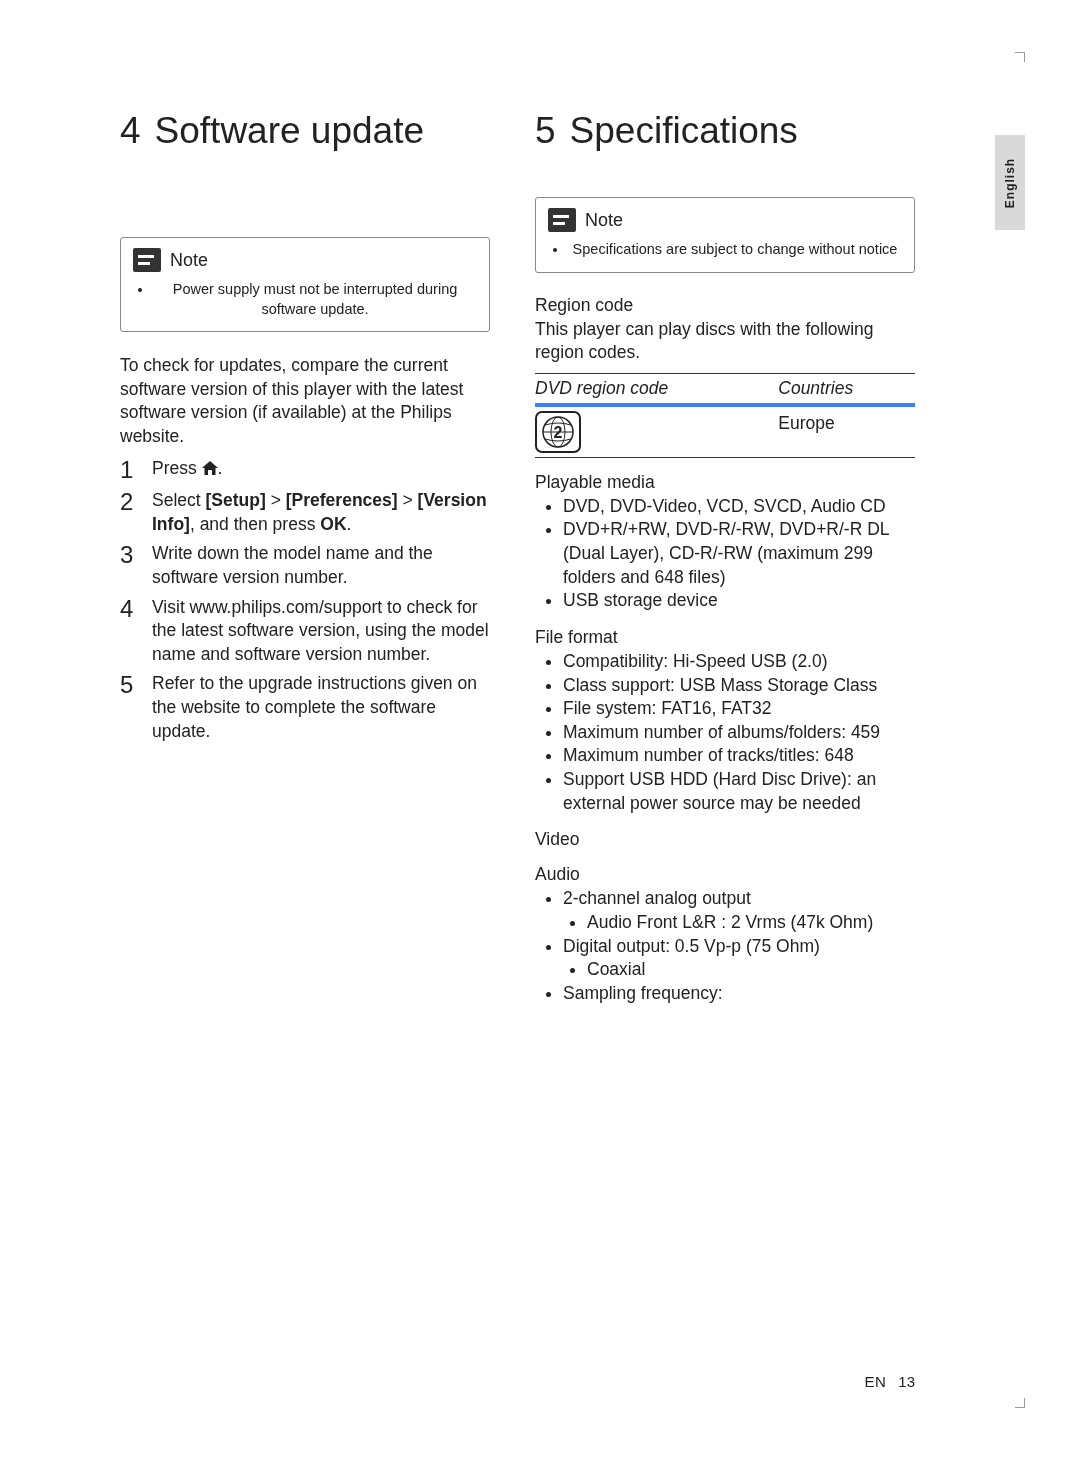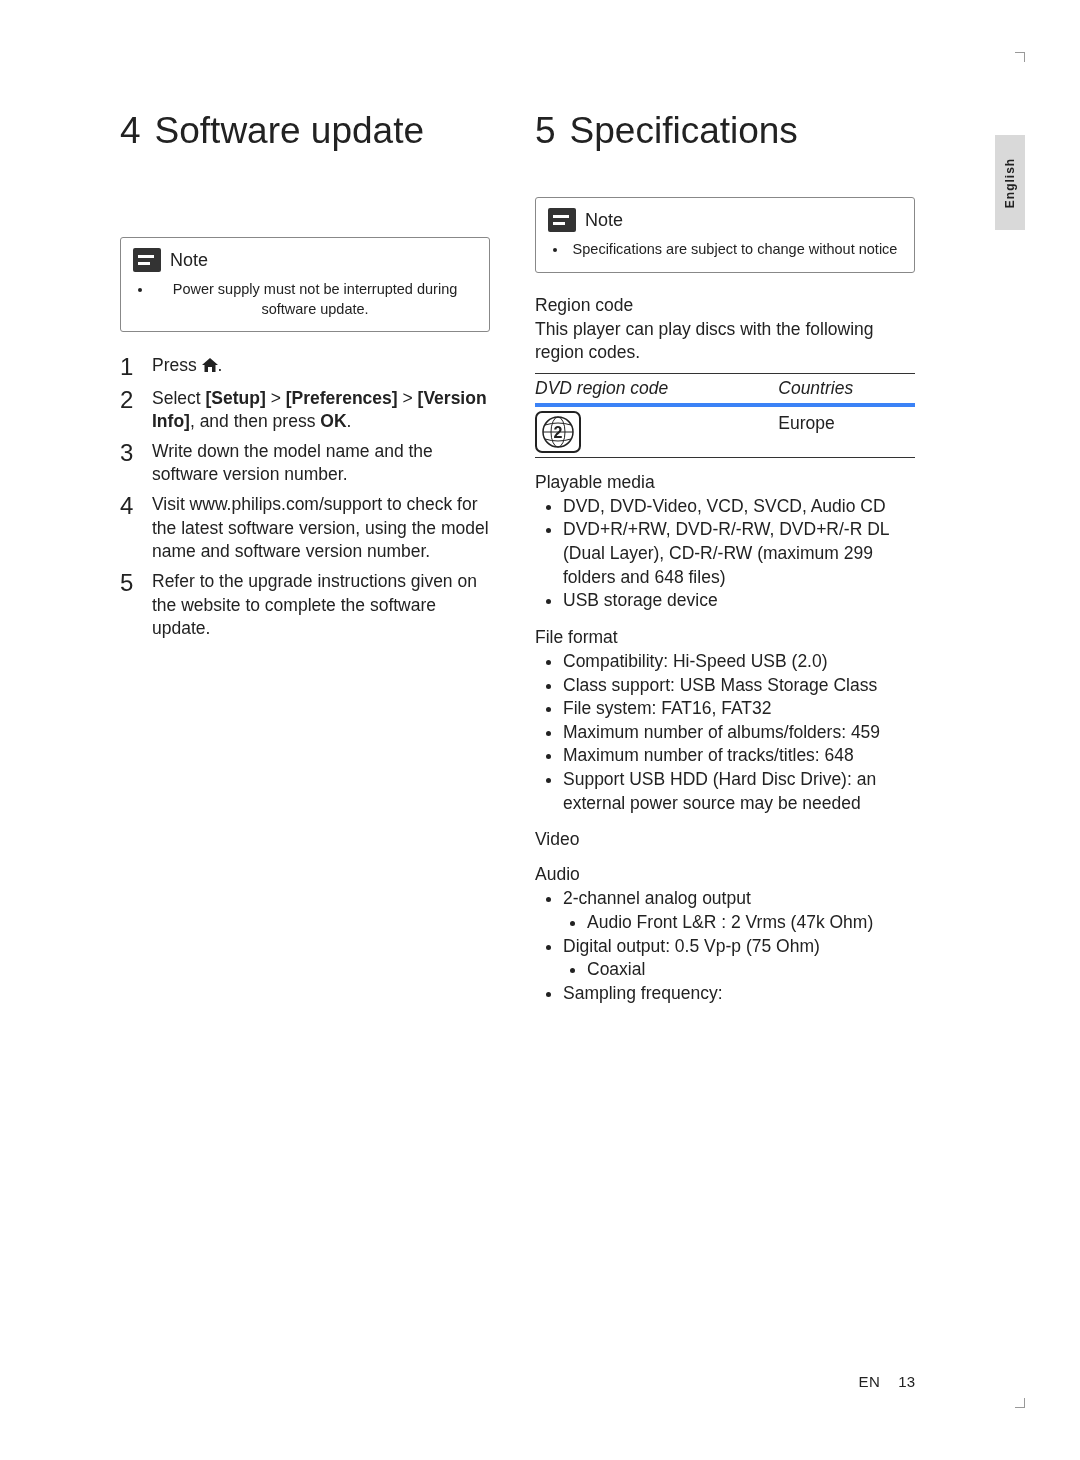--- a/index.html
+++ b/index.html
@@ -151,21 +151,21 @@
     font-weight: 600;
     letter-spacing: 1px;
     white-space: nowrap;
   }
   .footer {
     position: absolute;
     bottom: 70px;
     right: 165px;
     font-size: 15px;
     display: flex;
-    gap: 18px;
+    gap: 12px;
     justify-content: center;
   }
   .footer .lang { letter-spacing: 0.5px; }
   .crop-tl, .crop-br {
     position: absolute;
     width: 10px; height: 10px;
     border-color: #999;
     border-style: solid;
     border-width: 0;
   }
@@ -192,20 +192,21 @@
     <div class="note-box" style="margin-top:85px;">
       <div class="note-header">
         <span class="note-icon"></span>
         <span class="note-label">Note</span>
       </div>
       <ul>
         <li>Power supply must not be interrupted during software update.</li>
       </ul>
     </div>
 
+    <p class="body-text">To check for updates, compare the current software version of this player with the latest software version (if available) at the Philips website.</p>
 
     <div class="numbered">
       <div class="numbered-item">
         <div class="num">1</div>
         <div class="txt">
           <span>Press </span><svg width="16" height="14" viewBox="0 0 16 14" style="display:inline;vertical-align:-1px;">
               <path d="M8 0 L0 7 L2.5 7 L2.5 14 L6 14 L6 9 L10 9 L10 14 L13.5 14 L13.5 7 L16 7 Z" fill="#222"></path>
             </svg><span>.</span>
         </div>
       </div>

